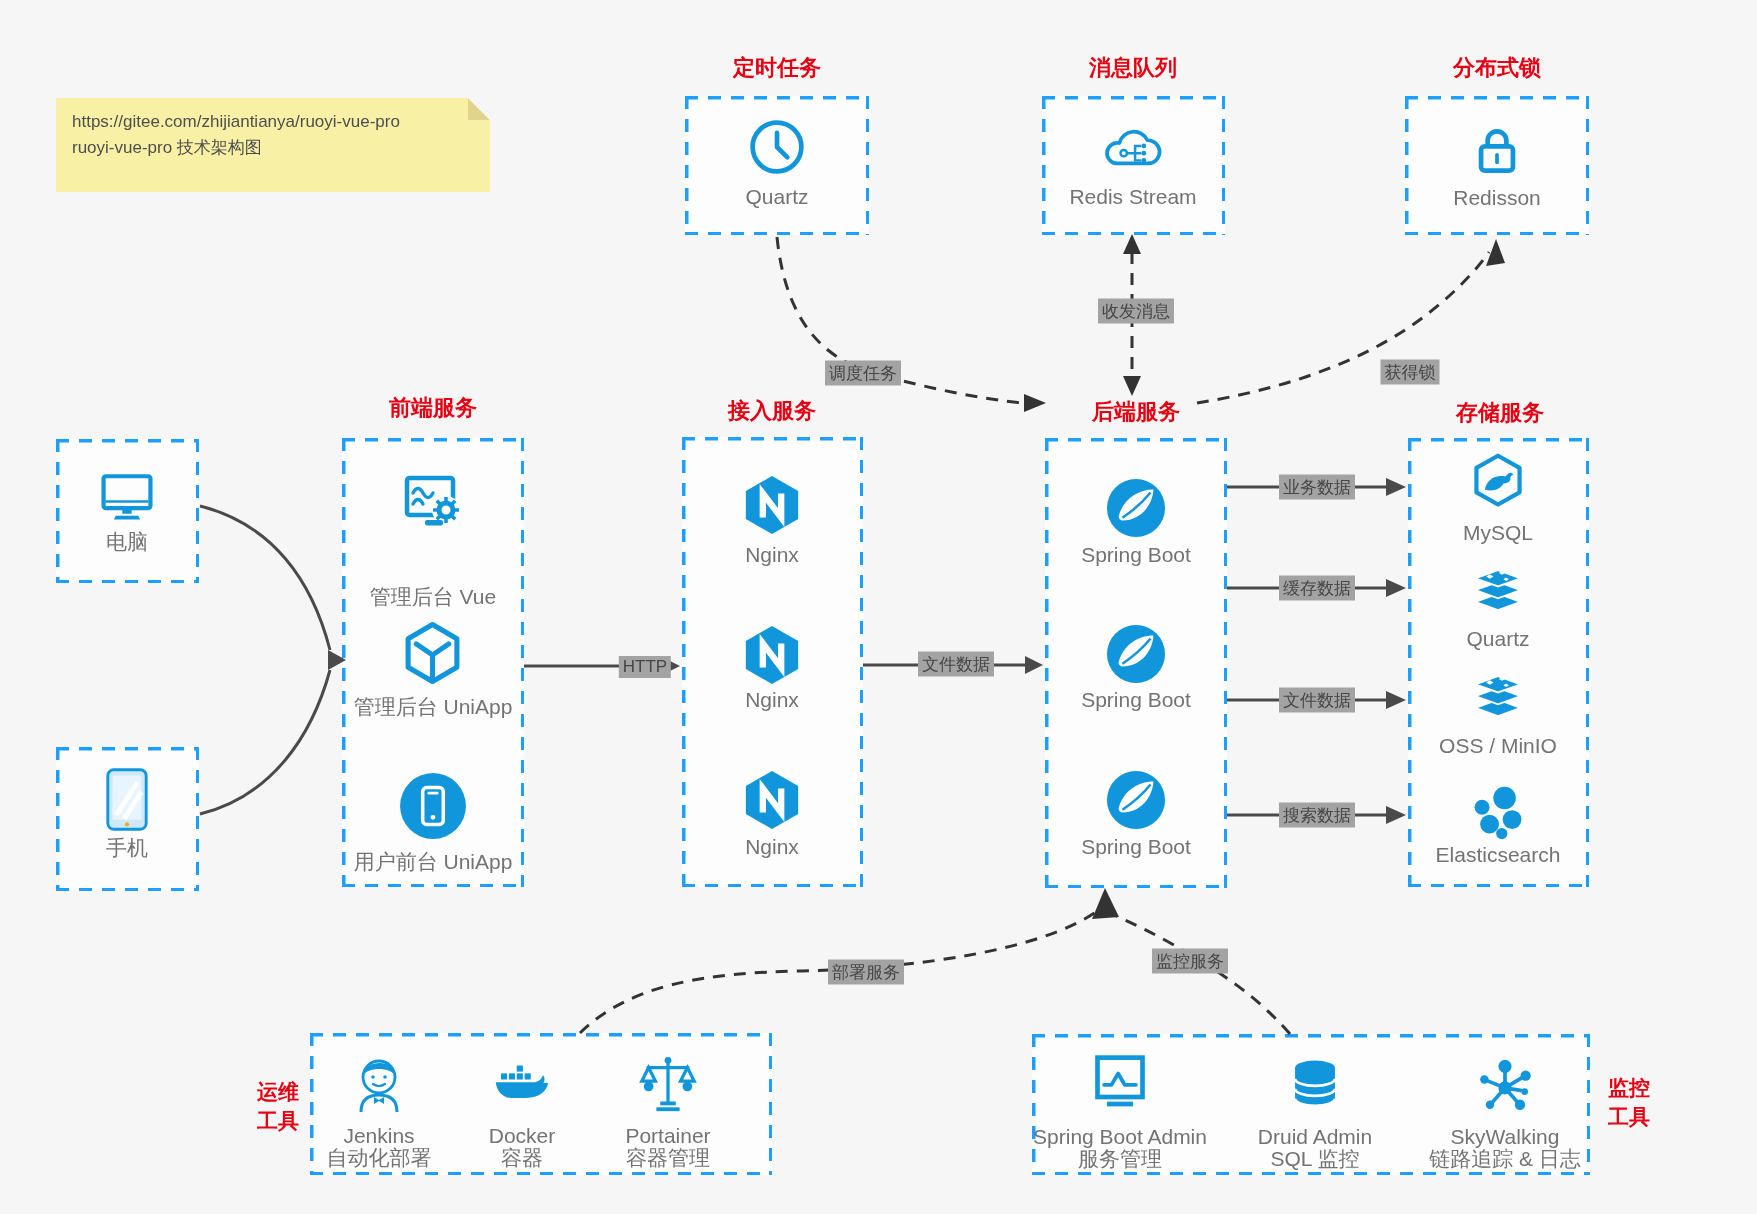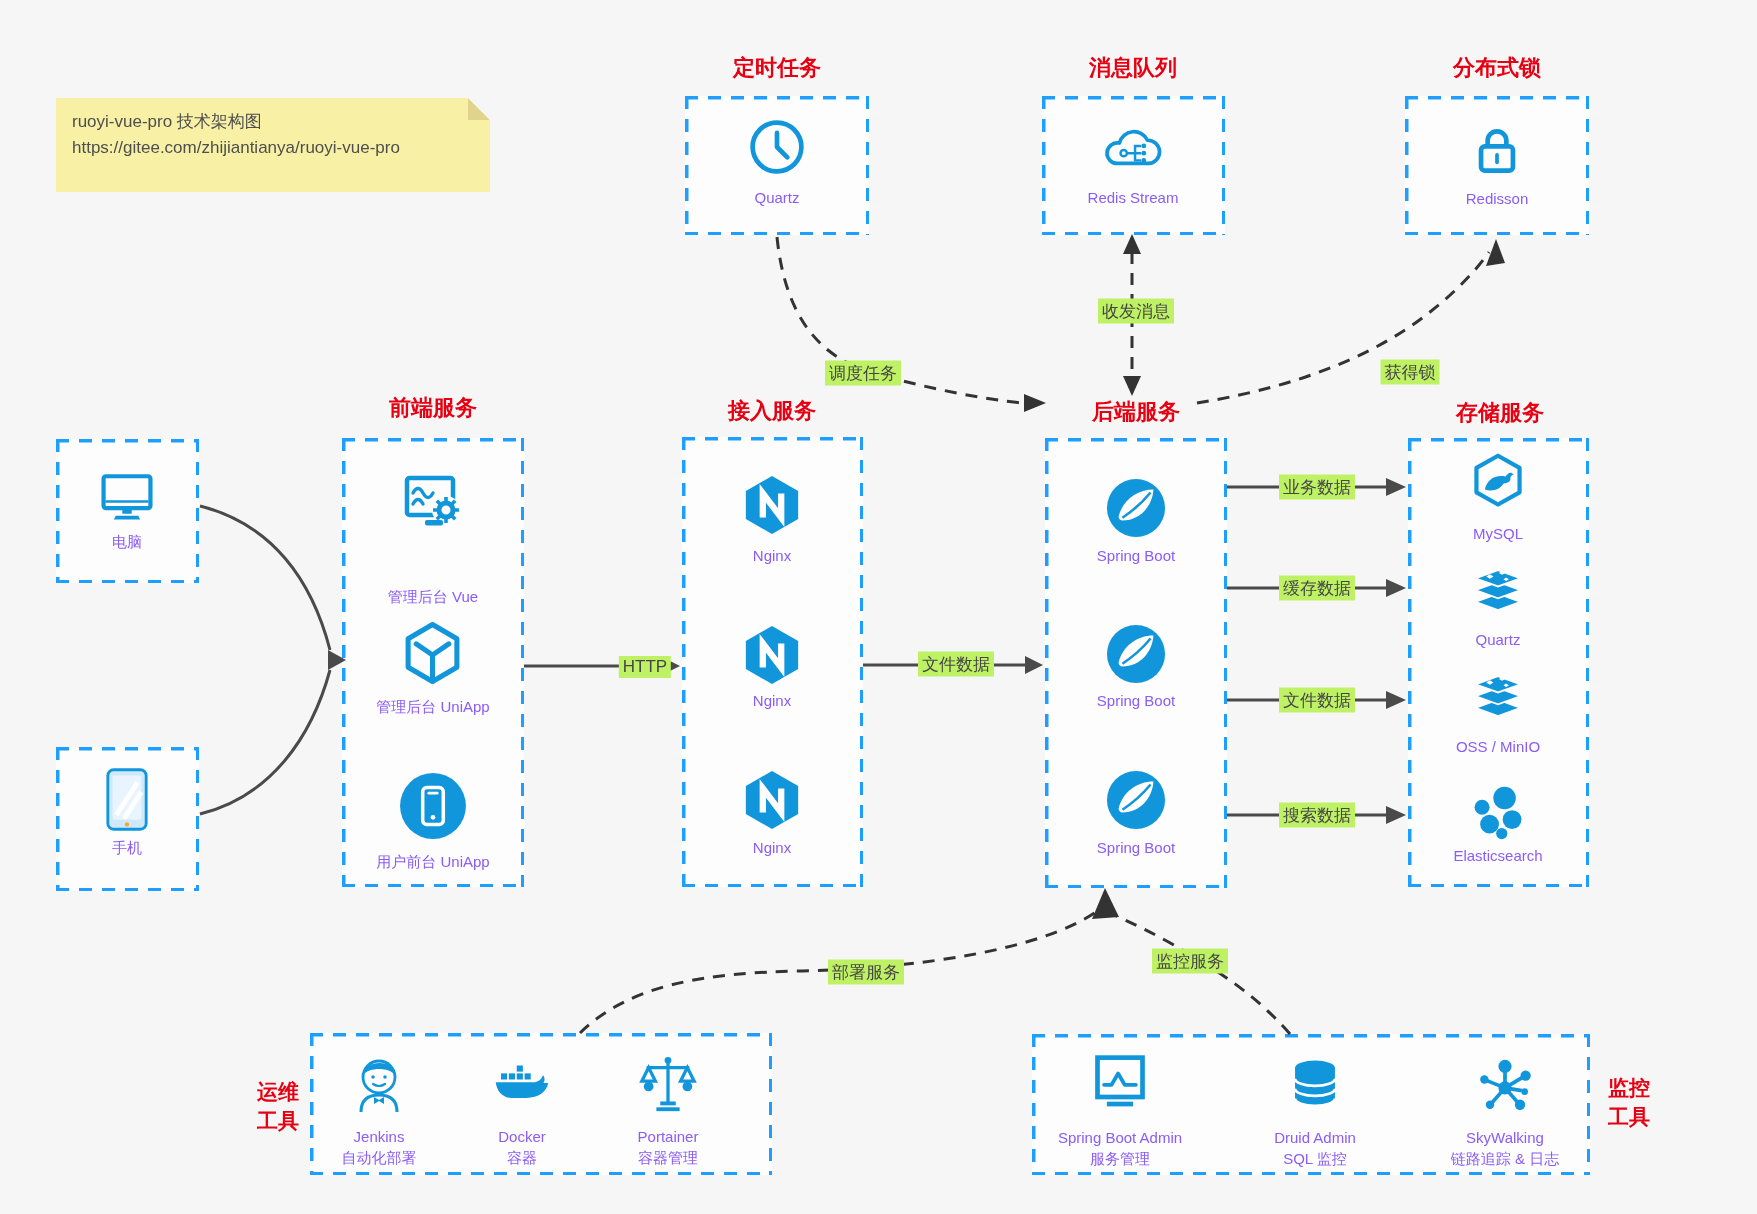--- a/index.html
+++ b/index.html
@@ -12,44 +12,44 @@
       repeating-linear-gradient(90deg,#1e9fff 0 13px,transparent 13px 23px),
       repeating-linear-gradient(180deg,#1e9fff 0 13px,transparent 13px 23px),
       repeating-linear-gradient(180deg,#1e9fff 0 13px,transparent 13px 23px);
     background-size:100% 3.5px,100% 3.5px,3.5px 100%,3.5px 100%;
     background-position:0 0,0 100%,0 0,100% 0;
     background-repeat:no-repeat;}
   .gtitle{position:absolute;transform:translate(-50%,-50%);font-size:22px;font-weight:bold;
           color:#e60012;white-space:nowrap;z-index:3;}
   .side-title{position:absolute;width:70px;text-align:center;font-size:21px;font-weight:bold;
           color:#e60012;line-height:29px;z-index:3;}
-  .ilabel{position:absolute;transform:translate(-50%,-50%);font-size:15px;color:#8b5cf6;
+  .ilabel{position:absolute;transform:translate(-50%,-50%);font-size:21px;color:#737373;
           white-space:nowrap;z-index:2;}
   .elabel{position:absolute;transform:translate(-50%,-50%);font-size:17px;color:#464646;
-          background:#bef264;padding:1px 4px;white-space:nowrap;z-index:3;}
+          background:#a3a3a3;padding:1px 4px;white-space:nowrap;z-index:3;}
   .icon{position:absolute;z-index:2;line-height:0;}
   .icon svg{width:100%;height:100%;}
   #connectors{position:absolute;left:0;top:0;z-index:1;pointer-events:none;}
   
   .note{position:absolute;left:56px;top:98px;width:402px;height:72px;background:#f8f1a5;
         padding:11px 16px;box-sizing:content-box;z-index:3;}
   .note .ln{font-size:17px;line-height:26px;color:#4e4e4e;white-space:nowrap;}
   .note .fold-bg{position:absolute;top:0;right:0;width:22px;height:22px;background:#f6f6f7;
         clip-path:polygon(0 0,100% 0,100% 100%);}
   .note .fold{position:absolute;top:0;right:0;width:22px;height:22px;background:#d9cd86;
         clip-path:polygon(0 0,100% 100%,0 100%);opacity:.8;}
 </style>
 </head>
 <body>
 
 <div class="stage">
 
   <div class="note">
+    <div class="ln">https://gitee.com/zhijiantianya/ruoyi-vue-pro</div>
     <div class="ln">ruoyi-vue-pro 技术架构图</div>
-    <div class="ln">https://gitee.com/zhijiantianya/ruoyi-vue-pro</div>
     <div class="fold"></div>
     <div class="fold-bg"></div>
   </div>
 
   <div class="dbox" style="left:685px;top:96px;width:184px;height:139px;"></div>
   <div class="dbox" style="left:1042px;top:96px;width:183px;height:139px;"></div>
   <div class="dbox" style="left:1405px;top:96px;width:184px;height:139px;"></div>
   <div class="dbox" style="left:56px;top:439px;width:143px;height:144px;"></div>
   <div class="dbox" style="left:56px;top:747px;width:143px;height:144px;"></div>
   <div class="dbox" style="left:342px;top:438px;width:182px;height:449px;"></div>

